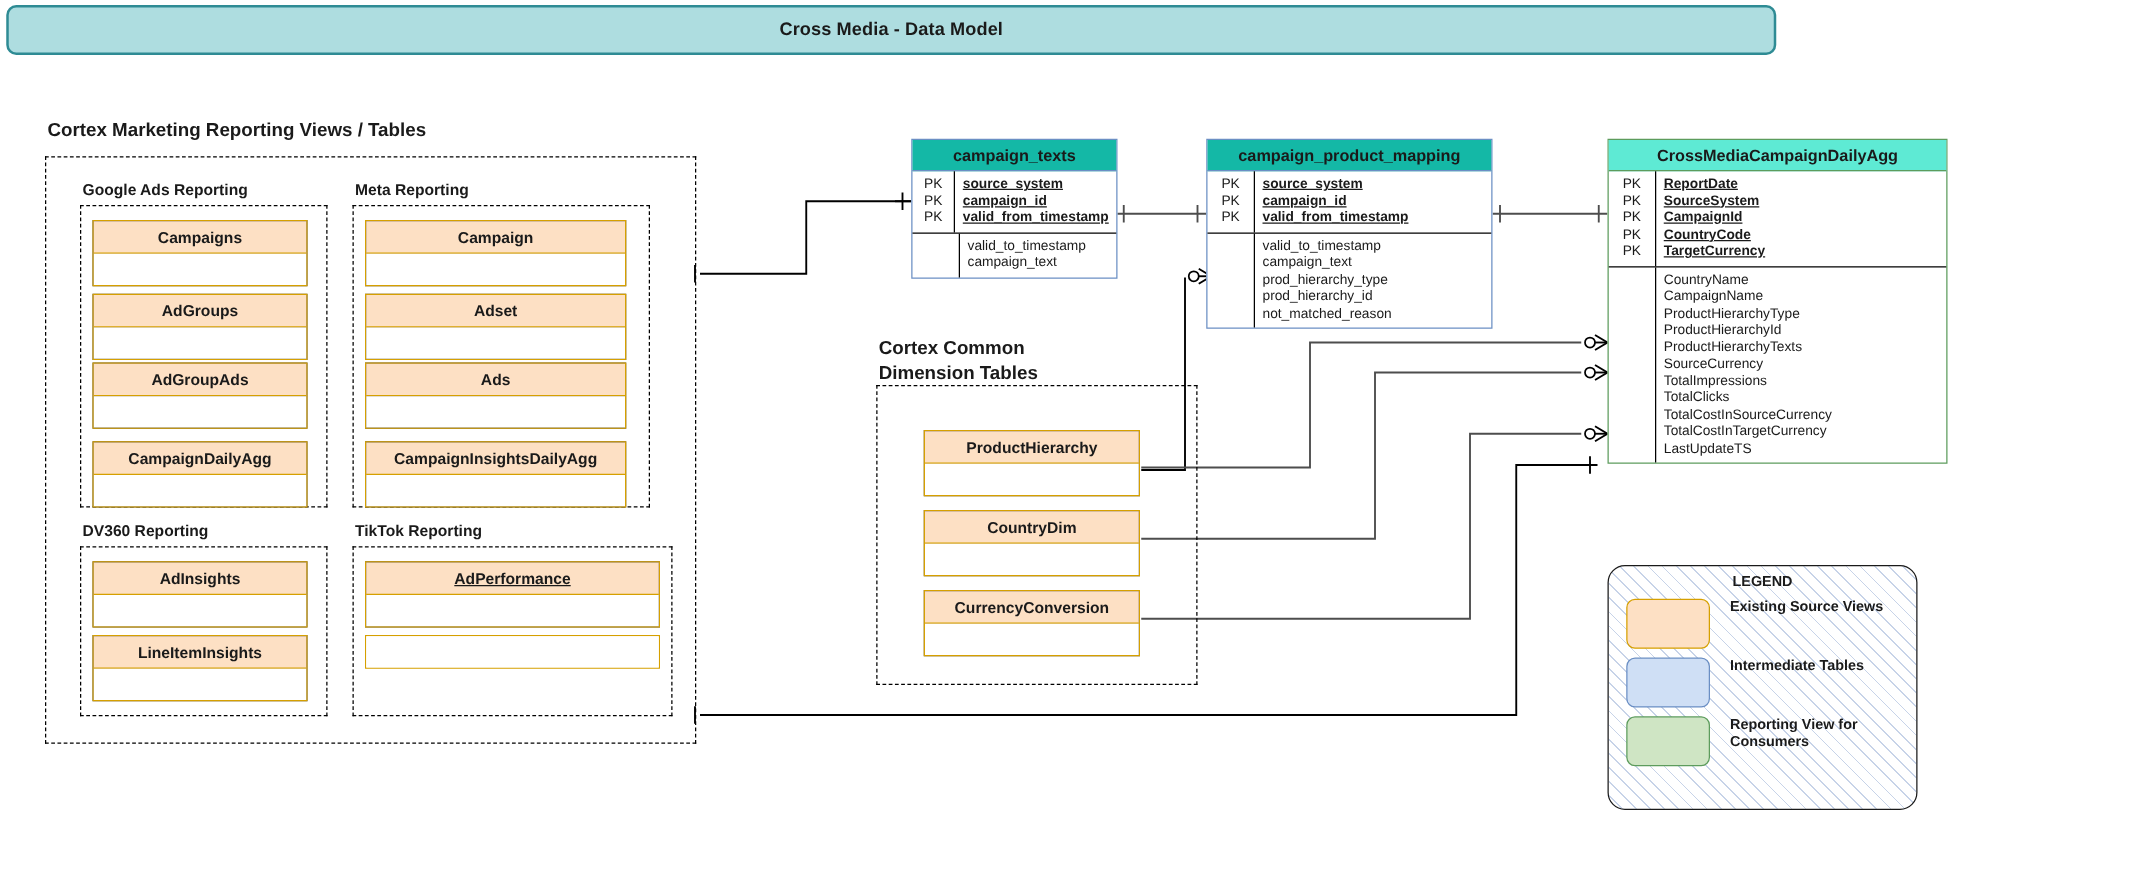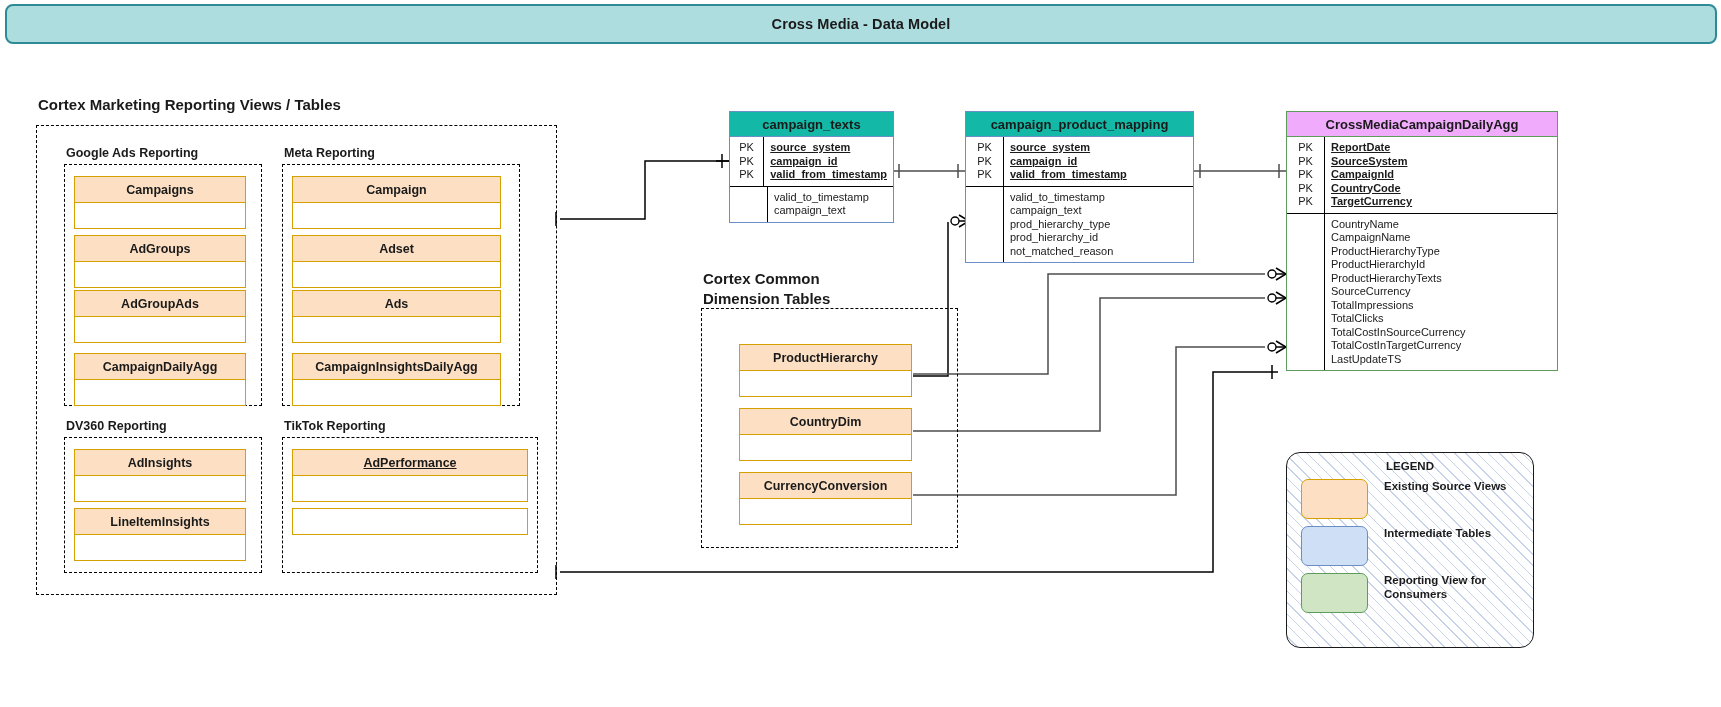--- a/index.html
+++ b/index.html
@@ -6,21 +6,21 @@
   body{
     width:1721px;height:707px;position:relative;overflow:hidden;
     background:#ffffff;
     font-family:"Liberation Sans", sans-serif;
     color:#1a1a1a;
   }
   .abs{position:absolute;box-sizing:border-box;}
 
   
   #title-banner{
-    left:5px;top:4px;width:1712px;height:40px;
+    left:5px;top:4px;width:1416px;height:40px;
     background:#aedde0;border:2px solid #2e8b94;border-radius:8px;
     display:flex;align-items:center;justify-content:center;
   }
   #title-banner .t{font-size:14.5px;font-weight:bold;letter-spacing:.1px;}
 
   
   .sec-title{font-size:15px;font-weight:bold;}
   .grp-title{font-size:12.5px;font-weight:bold;}
 
   
@@ -56,21 +56,21 @@
   .ertable .fieldcol .pkf{font-weight:bold;text-decoration:underline;}
 
   
   .blue{border:1.3px solid #6b8fc4;}
   .blue .hdr{background:#14b8a6;border-bottom:1.3px solid #6b8fc4;}
   .blue .midline{border-top:1.3px solid #000;}
   .blue .vline{border-right:1.3px solid #000;}
 
   
   .green{border:1.3px solid #5d9c5d;}
-  .green .hdr{background:#f0abfc;border-bottom:1.3px solid #5d9c5d;}
+  .green .hdr{background:#5eead4;border-bottom:1.3px solid #5d9c5d;}
   .green .midline{border-top:1.3px solid #000;}
   .green .vline{border-right:1.3px solid #000;}
 
   
   #legend{
     left:1286px;top:452px;width:248px;height:196px;
     border:1.4px solid #1a1a1a;border-radius:14px;
     background-color:#ffffff;
     background-image:repeating-linear-gradient(45deg,
         transparent 0 7px, #c7d3e8 7px 8px);

